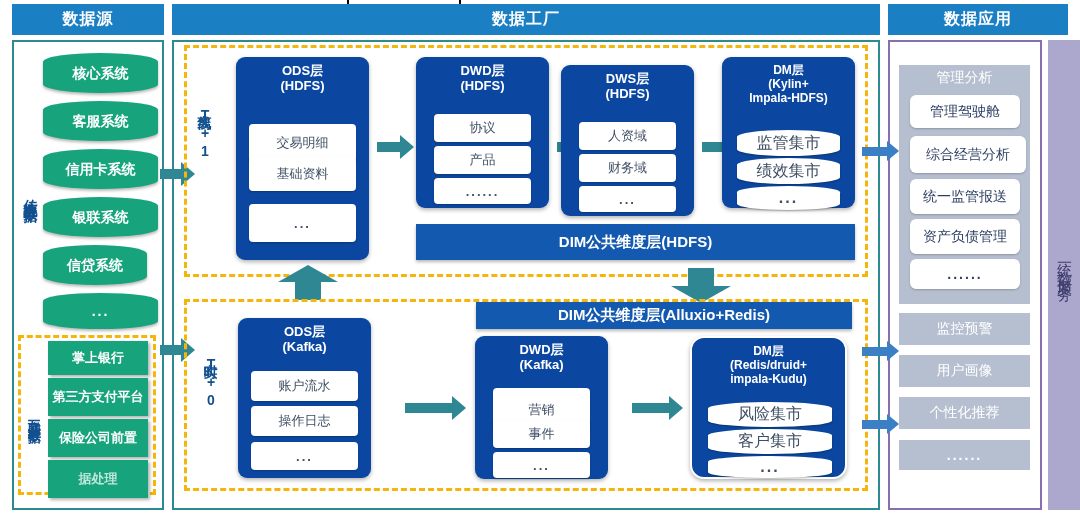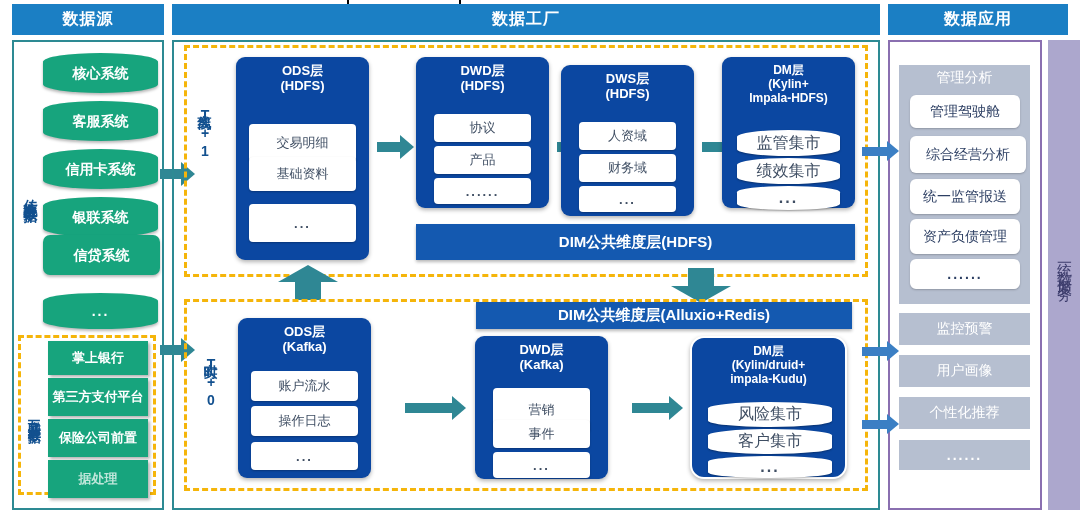--- a/index.html
+++ b/index.html
@@ -196,21 +196,21 @@
   </div>
   <div class="abs cyl" style="left:43px; top:101px; width:115px; height:40px;">
     <span>客服系统</span>
   </div>
   <div class="abs cyl" style="left:43px; top:149px; width:115px; height:40px;">
     <span>信用卡系统</span>
   </div>
   <div class="abs cyl" style="left:43px; top:197px; width:115px; height:40px;">
     <span>银联系统</span>
   </div>
-  <div class="abs cyl" style="left:43px; top:235px; width:117px; height:40px;border-radius:7px;">
+  <div class="abs cyl" style="left:43px; top:245px; width:104px; height:40px;">
     <span>信贷系统</span>
   </div>
   <div class="abs cyl" style="left:43px; top:293px; width:115px; height:36px;">
     <span class="dots">...</span>
   </div>
 
   <div class="abs dashzone" style="left:18px; top:335px; width:138px; height:160px;"></div>
   <div class="abs vtext" style="left:24px; top:345px; width:20px; height:142px; font-size:13px;">
     <span>互联网业务数据</span>
   </div>
@@ -357,21 +357,21 @@
     <div class="chip" style="position:absolute; left:18px; top:116px; width:97px; height:26px;">
       <span class="dots">...</span>
     </div>
   </div>
 
   <div class="arrow-r" style="left:632px; top:403px; width:38px;"></div>
 
   <div class="abs bluecard rounded-lg" style="left:690px; top:336px; width:157px; height:143px;">
     <div class="card-title" style="font-size:12px;">
       <div>DM层</div>
-      <div>(Kylin/druid+</div>
+      <div>(Redis/druid+</div>
       <div>impala-Kudu)</div>
     </div>
     <div class="chip-cyl" style="position:absolute; left:16px; top:64px; width:124px; height:25px;">
       <span>风险集市</span>
     </div>
     <div class="chip-cyl" style="position:absolute; left:16px; top:91px; width:124px; height:25px;">
       <span>客户集市</span>
     </div>
     <div class="chip-cyl" style="position:absolute; left:16px; top:118px; width:124px; height:22px;">
       <span class="dots">...</span>

